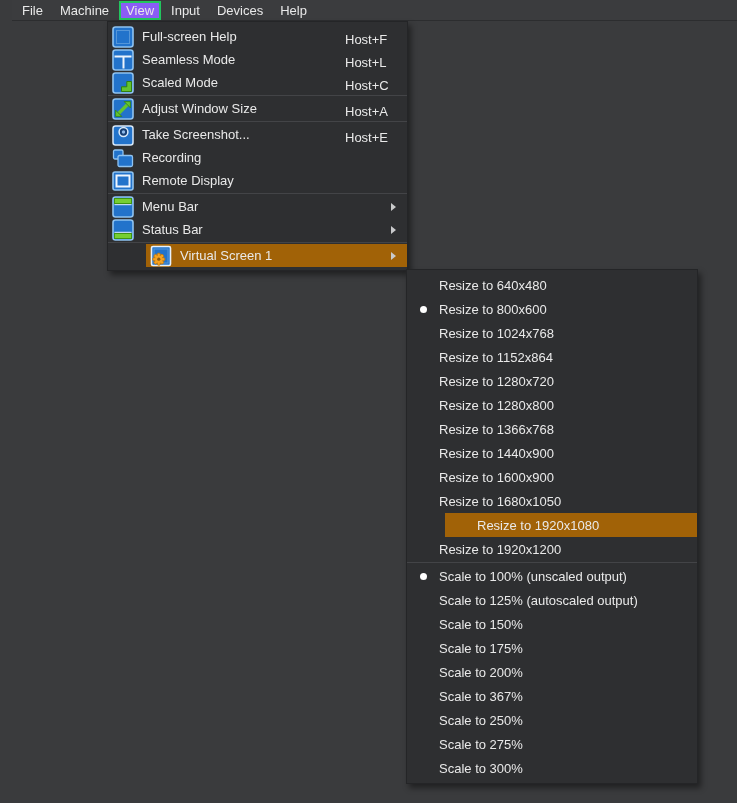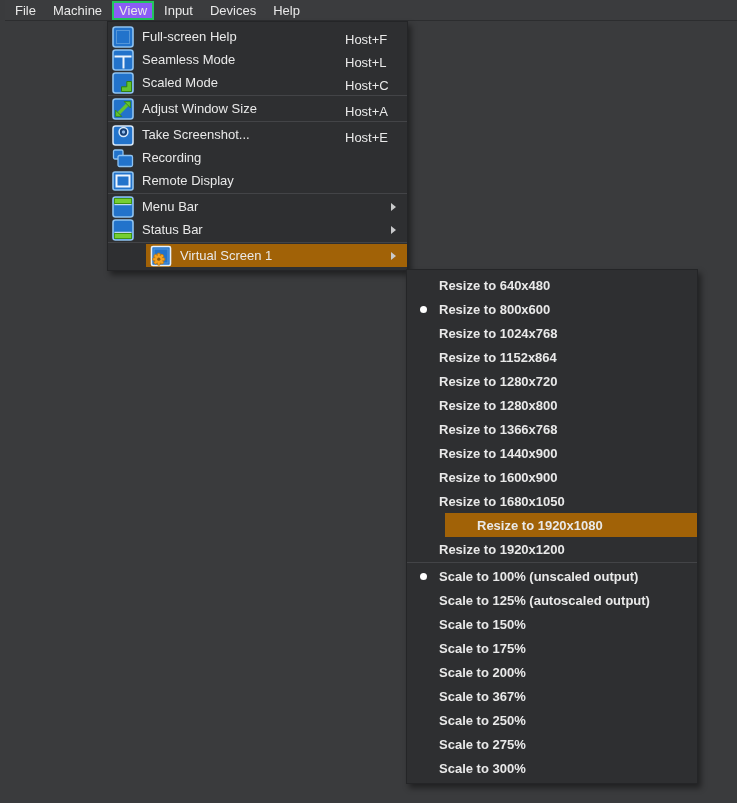--- a/index.html
+++ b/index.html
@@ -5,35 +5,35 @@
   html,body{margin:0;padding:0;}
   body{
     width:737px;height:803px;position:relative;overflow:hidden;
     background:#3a3b3d;
     font-family:"Liberation Sans",sans-serif;
     font-size:13px;color:#e9e9e9;cursor:default;
     -webkit-font-smoothing:antialiased;
   }
   
   .menubar{
-    position:absolute;top:0;left:5px;right:0;height:20px;
+    position:absolute;top:0;left:12px;right:0;height:20px;
     background:#3b3c3e;border-bottom:1px solid #2c2d2f;
     display:flex;align-items:center;padding-left:3px;
   }
   .mb-item{padding:1px 7px;margin-right:3px;white-space:nowrap;}
   .mb-item.active{
     background:#8b5cf6;border:2px solid #22c55e;padding:0 5px;
   }
   
   .panel{
     position:absolute;background:#2e2f31;border:1px solid #242527;
     box-shadow:3px 4px 6px rgba(0,0,0,.45);padding:3px 0;box-sizing:border-box;
   }
   .view-menu{left:107px;top:21px;width:301px;z-index:5;}
-  .submenu{left:406px;top:269px;width:292px;z-index:6;font-weight:bold;}
+  .submenu{left:406px;top:269px;width:292px;z-index:6;}
   .mrow{height:23px;display:flex;align-items:center;padding:0 6px 0 4px;}
   .srow{height:24px;display:flex;align-items:center;padding:0 8px 0 0;}
   .hl{background:#a16207;margin-left:38px;}
   .msep{height:1px;background:#434447;margin:1px 0;}
   .lbl{flex:1;white-space:nowrap;overflow:hidden;}
   .key{flex:0 0 52px;margin-right:4px;white-space:nowrap;margin-top:6px;}
   .ic{flex:0 0 22px;width:22px;height:22px;margin-right:8px;display:flex;align-items:center;justify-content:center;}
   .ic svg{display:block;}
   .ic.pressed{box-shadow:0 0 0 1px #5e5f62;background:#27282a;}
   .arrow{

